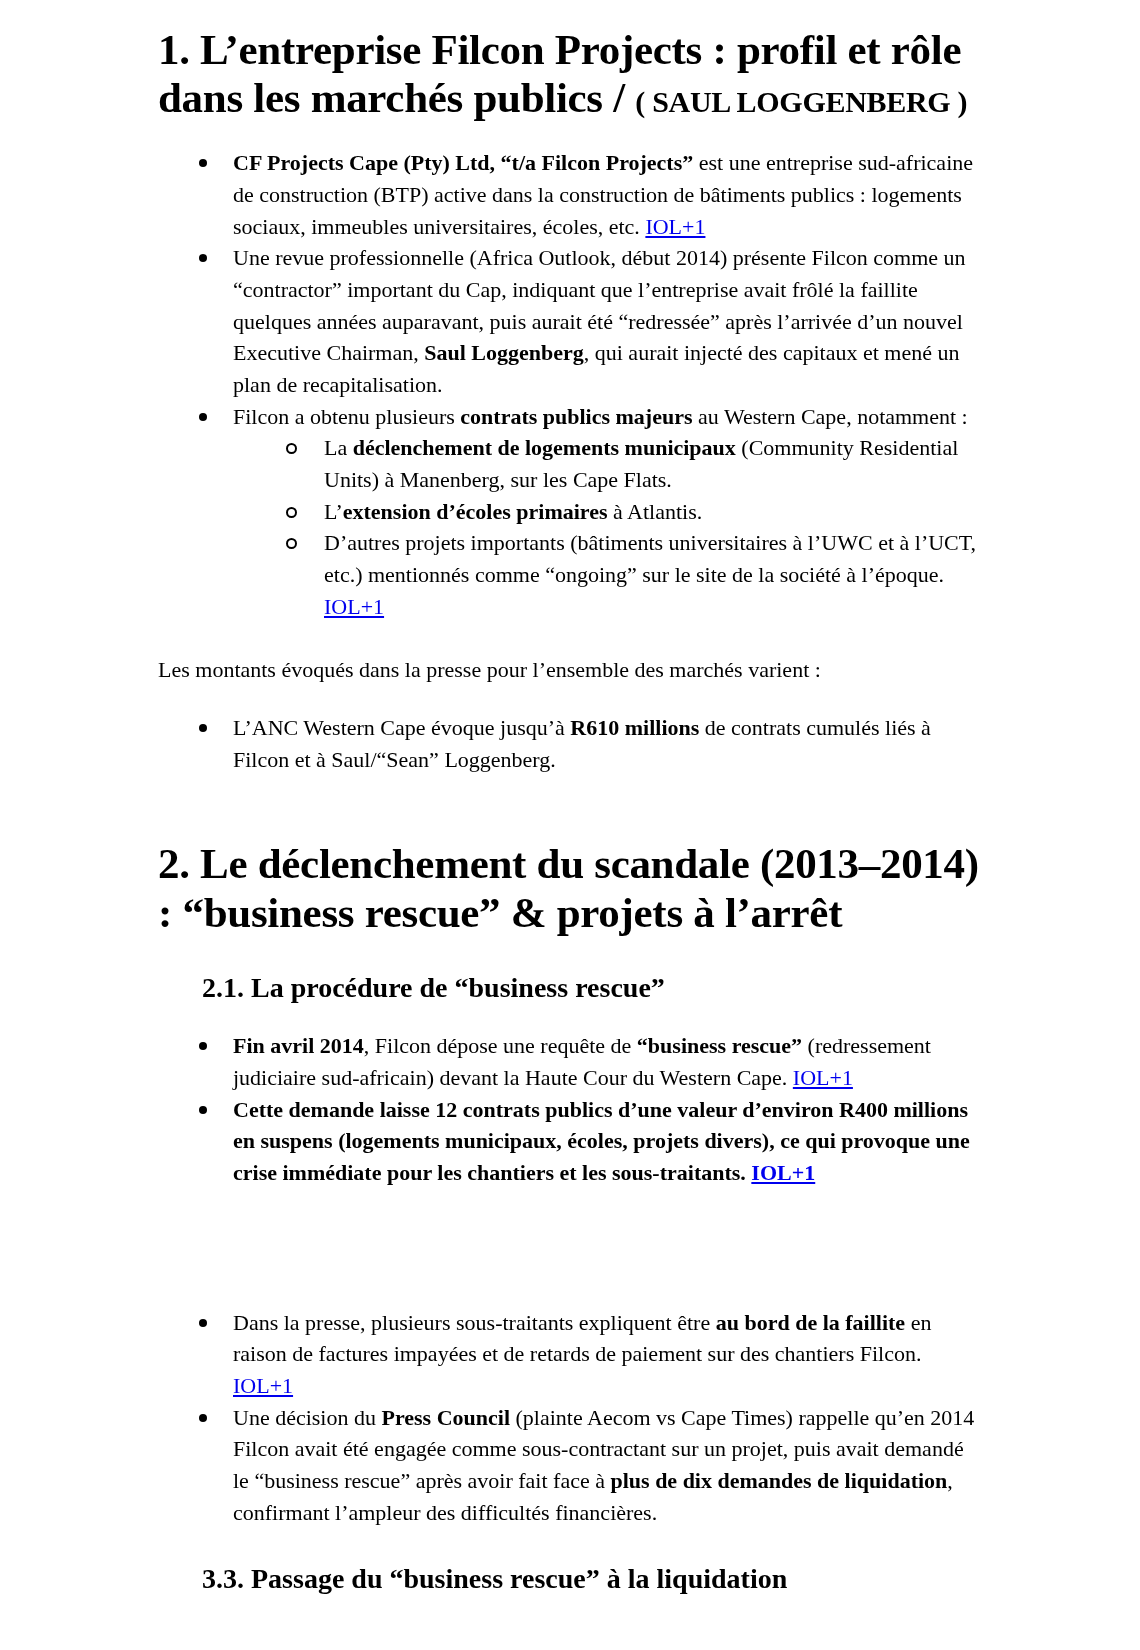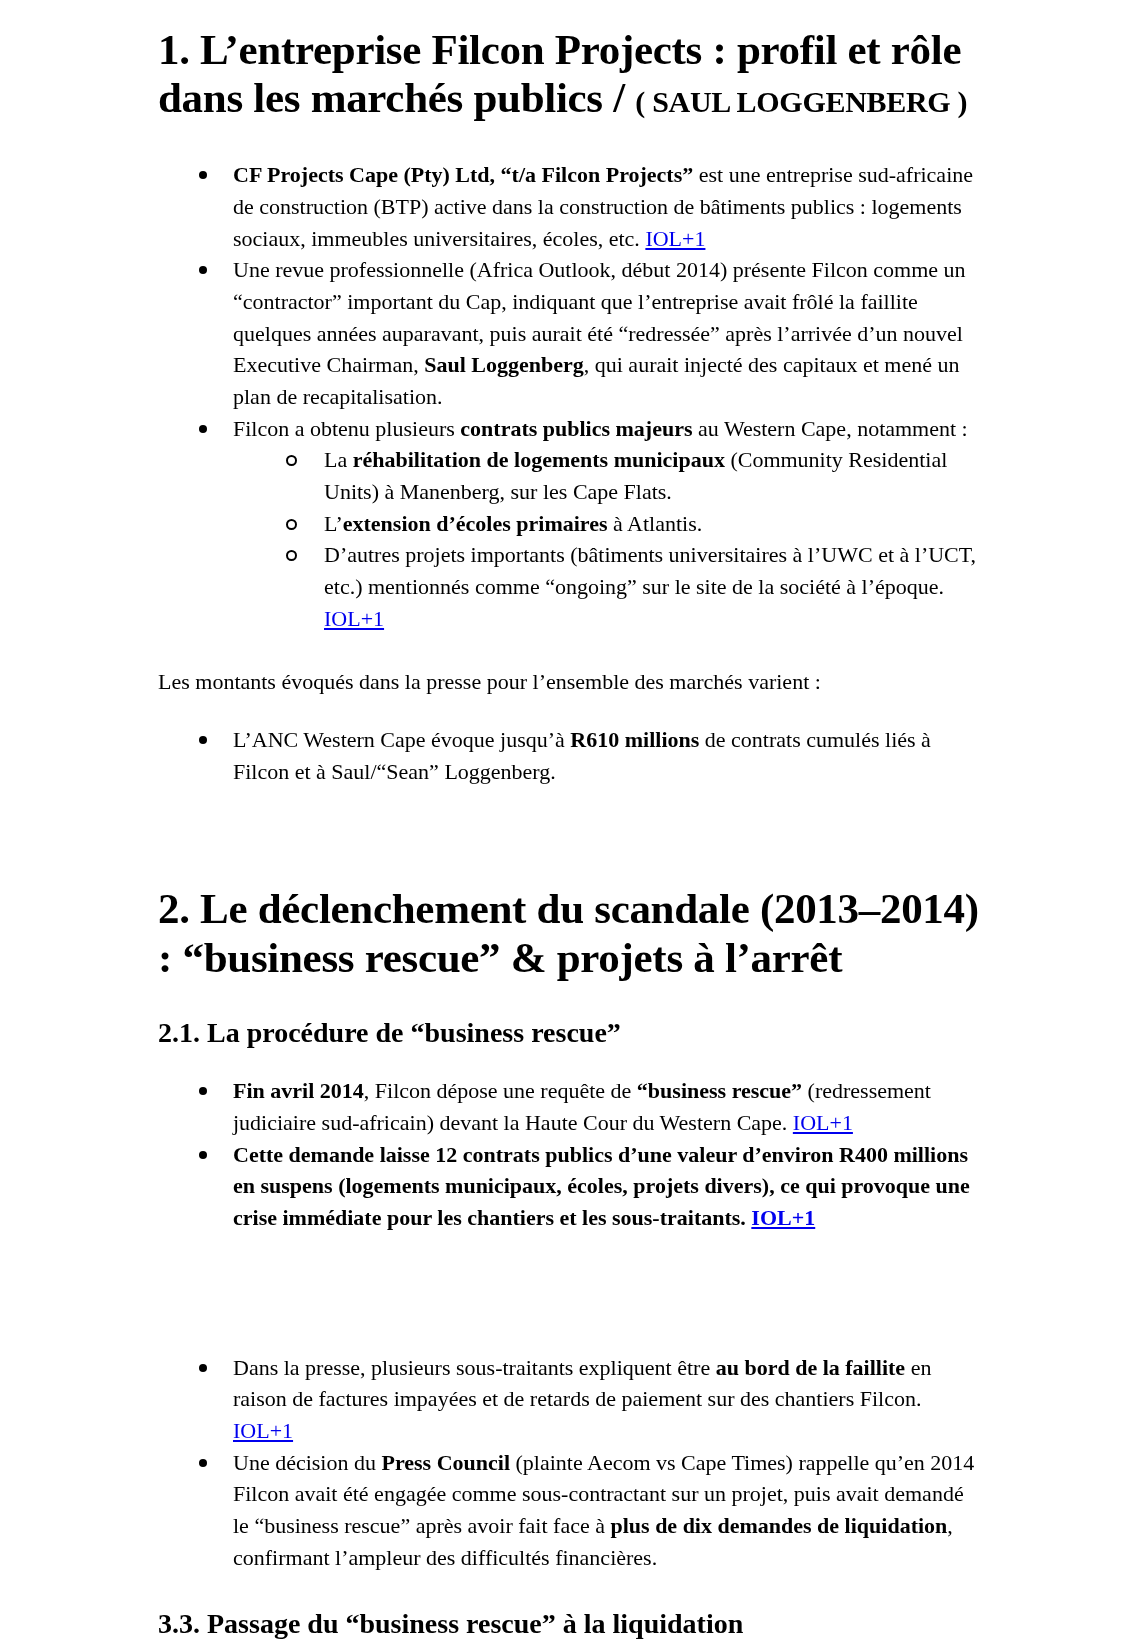--- a/index.html
+++ b/index.html
@@ -25,31 +25,31 @@
   }
   .doc > *{margin:0;}
   
   .doc-h1{
     font-size:43px;
     line-height:1.12;
     font-weight:700;
     letter-spacing:-0.3px;
   }
   .doc-h1 .h-small{font-size:30px;}
-  .doc > * + .doc-h1{margin-top:98px;}
+  .doc > * + .doc-h1{margin-top:65px;}
   .doc-h3{
     font-size:28px;
     line-height:1.2;
     font-weight:700;
   }
-  .doc > .doc-h3{margin-top:34px;}
+  .doc > .doc-h3{margin-top:34px;margin-left:44px;}
   
   .doc > .doc-p{margin-top:32px;}
   .doc > .doc-ul{margin-top:26px;}
-  .doc > .doc-h1 + .doc-ul{margin-top:37px;}
+  .doc > .doc-h1 + .doc-ul{margin-top:25px;}
   .doc > .spacer{height:118px;}
   .doc > .spacer + .doc-ul{margin-top:0;}
   
   ul.doc-ul{
     list-style:none;
     padding:0 0 0 75px;
     margin-bottom:0;
   }
   ul.doc-ul-sub{
     list-style:none;
@@ -83,21 +83,21 @@
 </head>
 <body style="background: rgb(255, 255, 255);">
 
 <div class="page">
   <main class="doc" style="color: rgb(0, 0, 0);">
       <h1 class="doc-h1"><span>1. L’entreprise Filcon Projects : profil et rôle dans les marchés publics / </span><span class="h-small">( SAUL LOGGENBERG )</span></h1>
       <ul class="doc-ul">
         <li class="doc-li"><span class="bold">CF Projects Cape (Pty) Ltd, “t/a Filcon Projects”</span><span> est une entreprise sud-africaine de construction (BTP) active dans la construction de bâtiments publics : logements sociaux, immeubles universitaires, écoles, etc. </span><a class="doc-link" href="#">IOL+1</a></li>
         <li class="doc-li"><span>Une revue professionnelle (Africa Outlook, début 2014) présente Filcon comme un “contractor” important du Cap, indiquant que l’entreprise avait frôlé la faillite quelques années auparavant, puis aurait été “redressée” après l’arrivée d’un nouvel Executive Chairman, </span><span class="bold">Saul Loggenberg</span><span>, qui aurait injecté des capitaux et mené un plan de recapitalisation.</span></li>
         <li class="doc-li"><span>Filcon a obtenu plusieurs </span><span class="bold">contrats publics majeurs</span><span> au Western Cape, notamment :</span><ul class="doc-ul-sub">
-            <li class="doc-li sub-li"><span>La </span><span class="bold">réhabilitation de logements municipaux</span><span> (Community Residential Units) à Manenberg, sur les Cape Flats.</span></li>
+            <li class="doc-li sub-li"><span>La </span><span class="bold">déclenchement de logements municipaux</span><span> (Community Residential Units) à Manenberg, sur les Cape Flats.</span></li>
             <li class="doc-li sub-li"><span>L’</span><span class="bold">extension d’écoles primaires</span><span> à Atlantis.</span></li>
             <li class="doc-li sub-li"><span>D’autres projets importants (bâtiments universitaires à l’UWC et à l’UCT, etc.) mentionnés comme “ongoing” sur le site de la société à l’époque. </span><a class="doc-link" href="#">IOL+1</a></li>
           </ul></li>
       </ul>
       <p class="doc-p"><span>Les montants évoqués dans la presse pour l’ensemble des marchés varient :</span></p>
       <ul class="doc-ul">
         <li class="doc-li"><span>L’ANC Western Cape évoque jusqu’à </span><span class="bold">R610 millions</span><span> de contrats cumulés liés à Filcon et à Saul/“Sean” Loggenberg.</span></li>
       </ul>
       <h1 class="doc-h1"><span>2. Le déclenchement du scandale (2013–2014) : “business rescue” &amp; projets à l’arrêt</span></h1>
       <h2 class="doc-h3"><span>2.1. La procédure de “business rescue”</span></h2>

